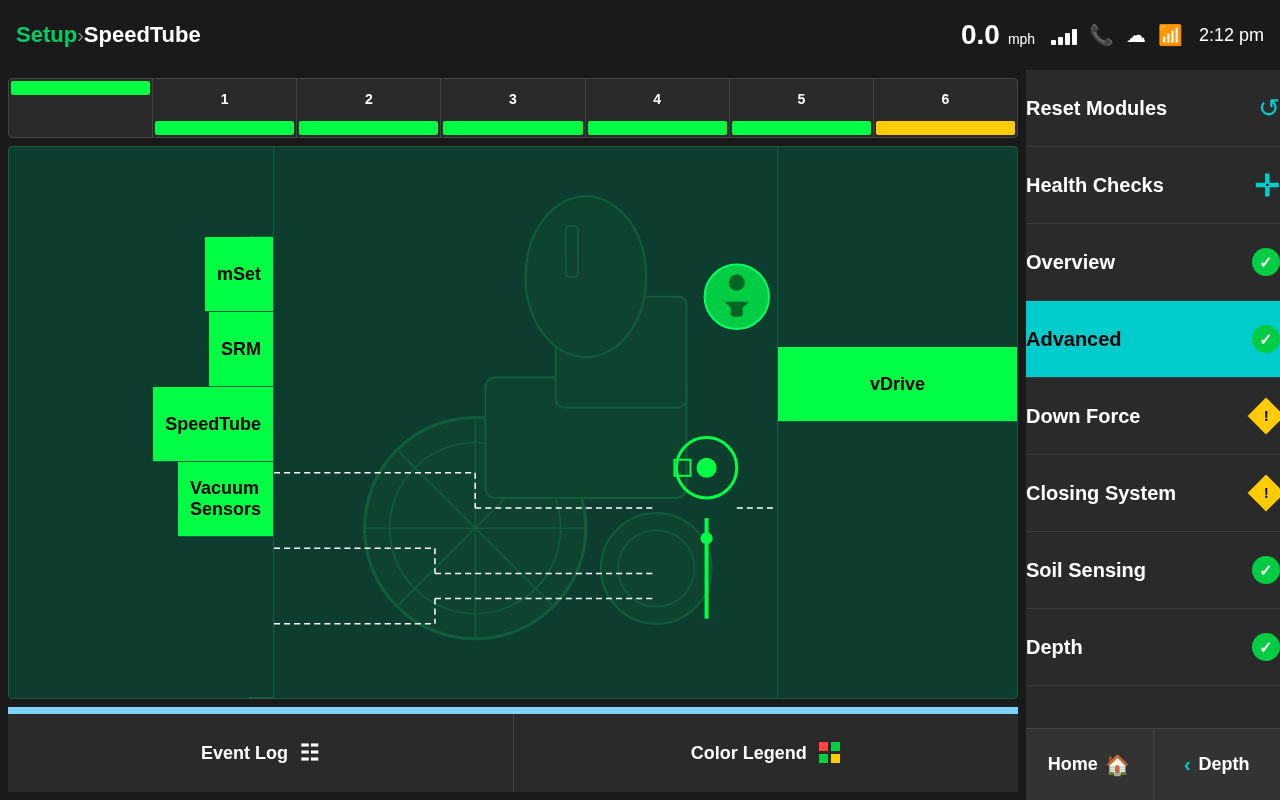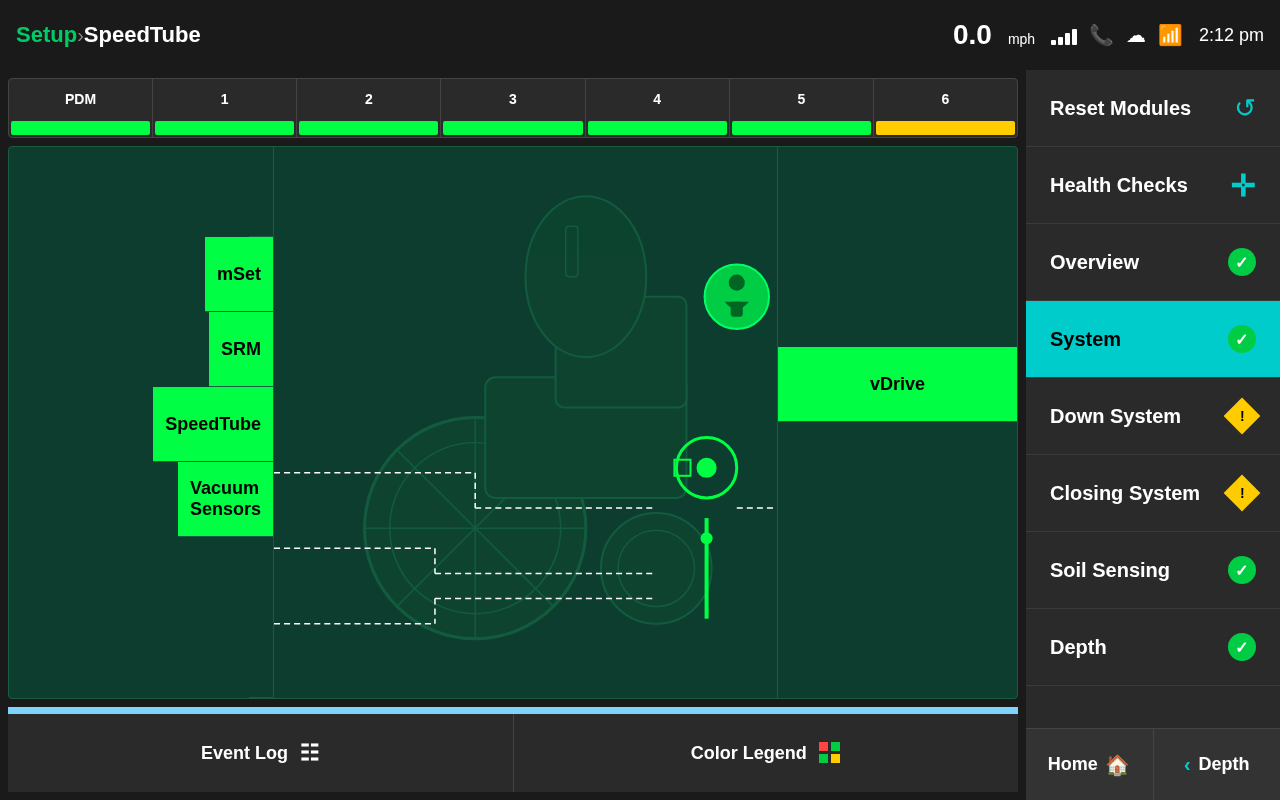--- a/index.html
+++ b/index.html
@@ -40,21 +40,21 @@
       font-weight: bold;
     }
     .top-bar-right {
       display: flex;
       align-items: center;
       gap: 16px;
     }
     .speed-display {
       display: flex;
       align-items: baseline;
-      gap: 16px;
+      gap: 8px;
     }
     .speed-value {
       color: white;
       font-size: 28px;
       font-weight: bold;
     }
     .speed-unit {
       color: #ffffff;
       font-size: 14px;
     }
@@ -226,21 +226,21 @@
       width: 254px;
       background: #2a2a2a;
       display: flex;
       flex-direction: column;
     }
 
     .sidebar-item {
       display: flex;
       align-items: center;
       justify-content: space-between;
-      padding: 0 24px;
+      padding: 0 0;
       height: 77px;
       border-bottom: 1px solid #3a3a3a;
       cursor: pointer;
     }
     .sidebar-item.active {
       background: #00cccc;
     }
     .sidebar-item.active .sidebar-label { color: #000; }
     .sidebar-label {
       font-size: 20px;
@@ -345,21 +345,20 @@
     <span class="time-display">2:12 pm</span>
   </div>
 </div>
 
 <div class="main-layout">
 
   <div class="content-area">
 
     <div class="pdm-tabs">
       <div class="pdm-tab">
-        <div class="pdm-tab-label">PDM</div>
         <div class="pdm-tab-bar bar-green"></div>
       </div>
       <div class="pdm-tab">
         <div class="pdm-tab-label">1</div>
         <div class="pdm-tab-bar bar-green"></div>
       </div>
       <div class="pdm-tab">
         <div class="pdm-tab-label">2</div>
         <div class="pdm-tab-bar bar-green"></div>
       </div>
@@ -499,26 +498,26 @@
       <span class="sidebar-label">Health Checks</span>
       <span style="color:#00cccc; font-size:30px; font-weight:bold;">✛</span>
     </div>
 
     <div class="sidebar-item">
       <span class="sidebar-label">Overview</span>
       <div class="icon-check-green">✓</div>
     </div>
 
     <div class="sidebar-item active">
-      <span class="sidebar-label">System</span>
+      <span class="sidebar-label">Advanced</span>
       <div class="icon-check-green">✓</div>
     </div>
 
     <div class="sidebar-item">
-      <span class="sidebar-label">Down System</span>
+      <span class="sidebar-label">Down Force</span>
       <div class="icon-warning-yellow">
         <div class="warning-diamond">
             <span class="warning-diamond-inner">!</span>
           </div>
       </div>
     </div>
 
     <div class="sidebar-item">
       <span class="sidebar-label">Closing System</span>
       <div class="icon-warning-yellow">

